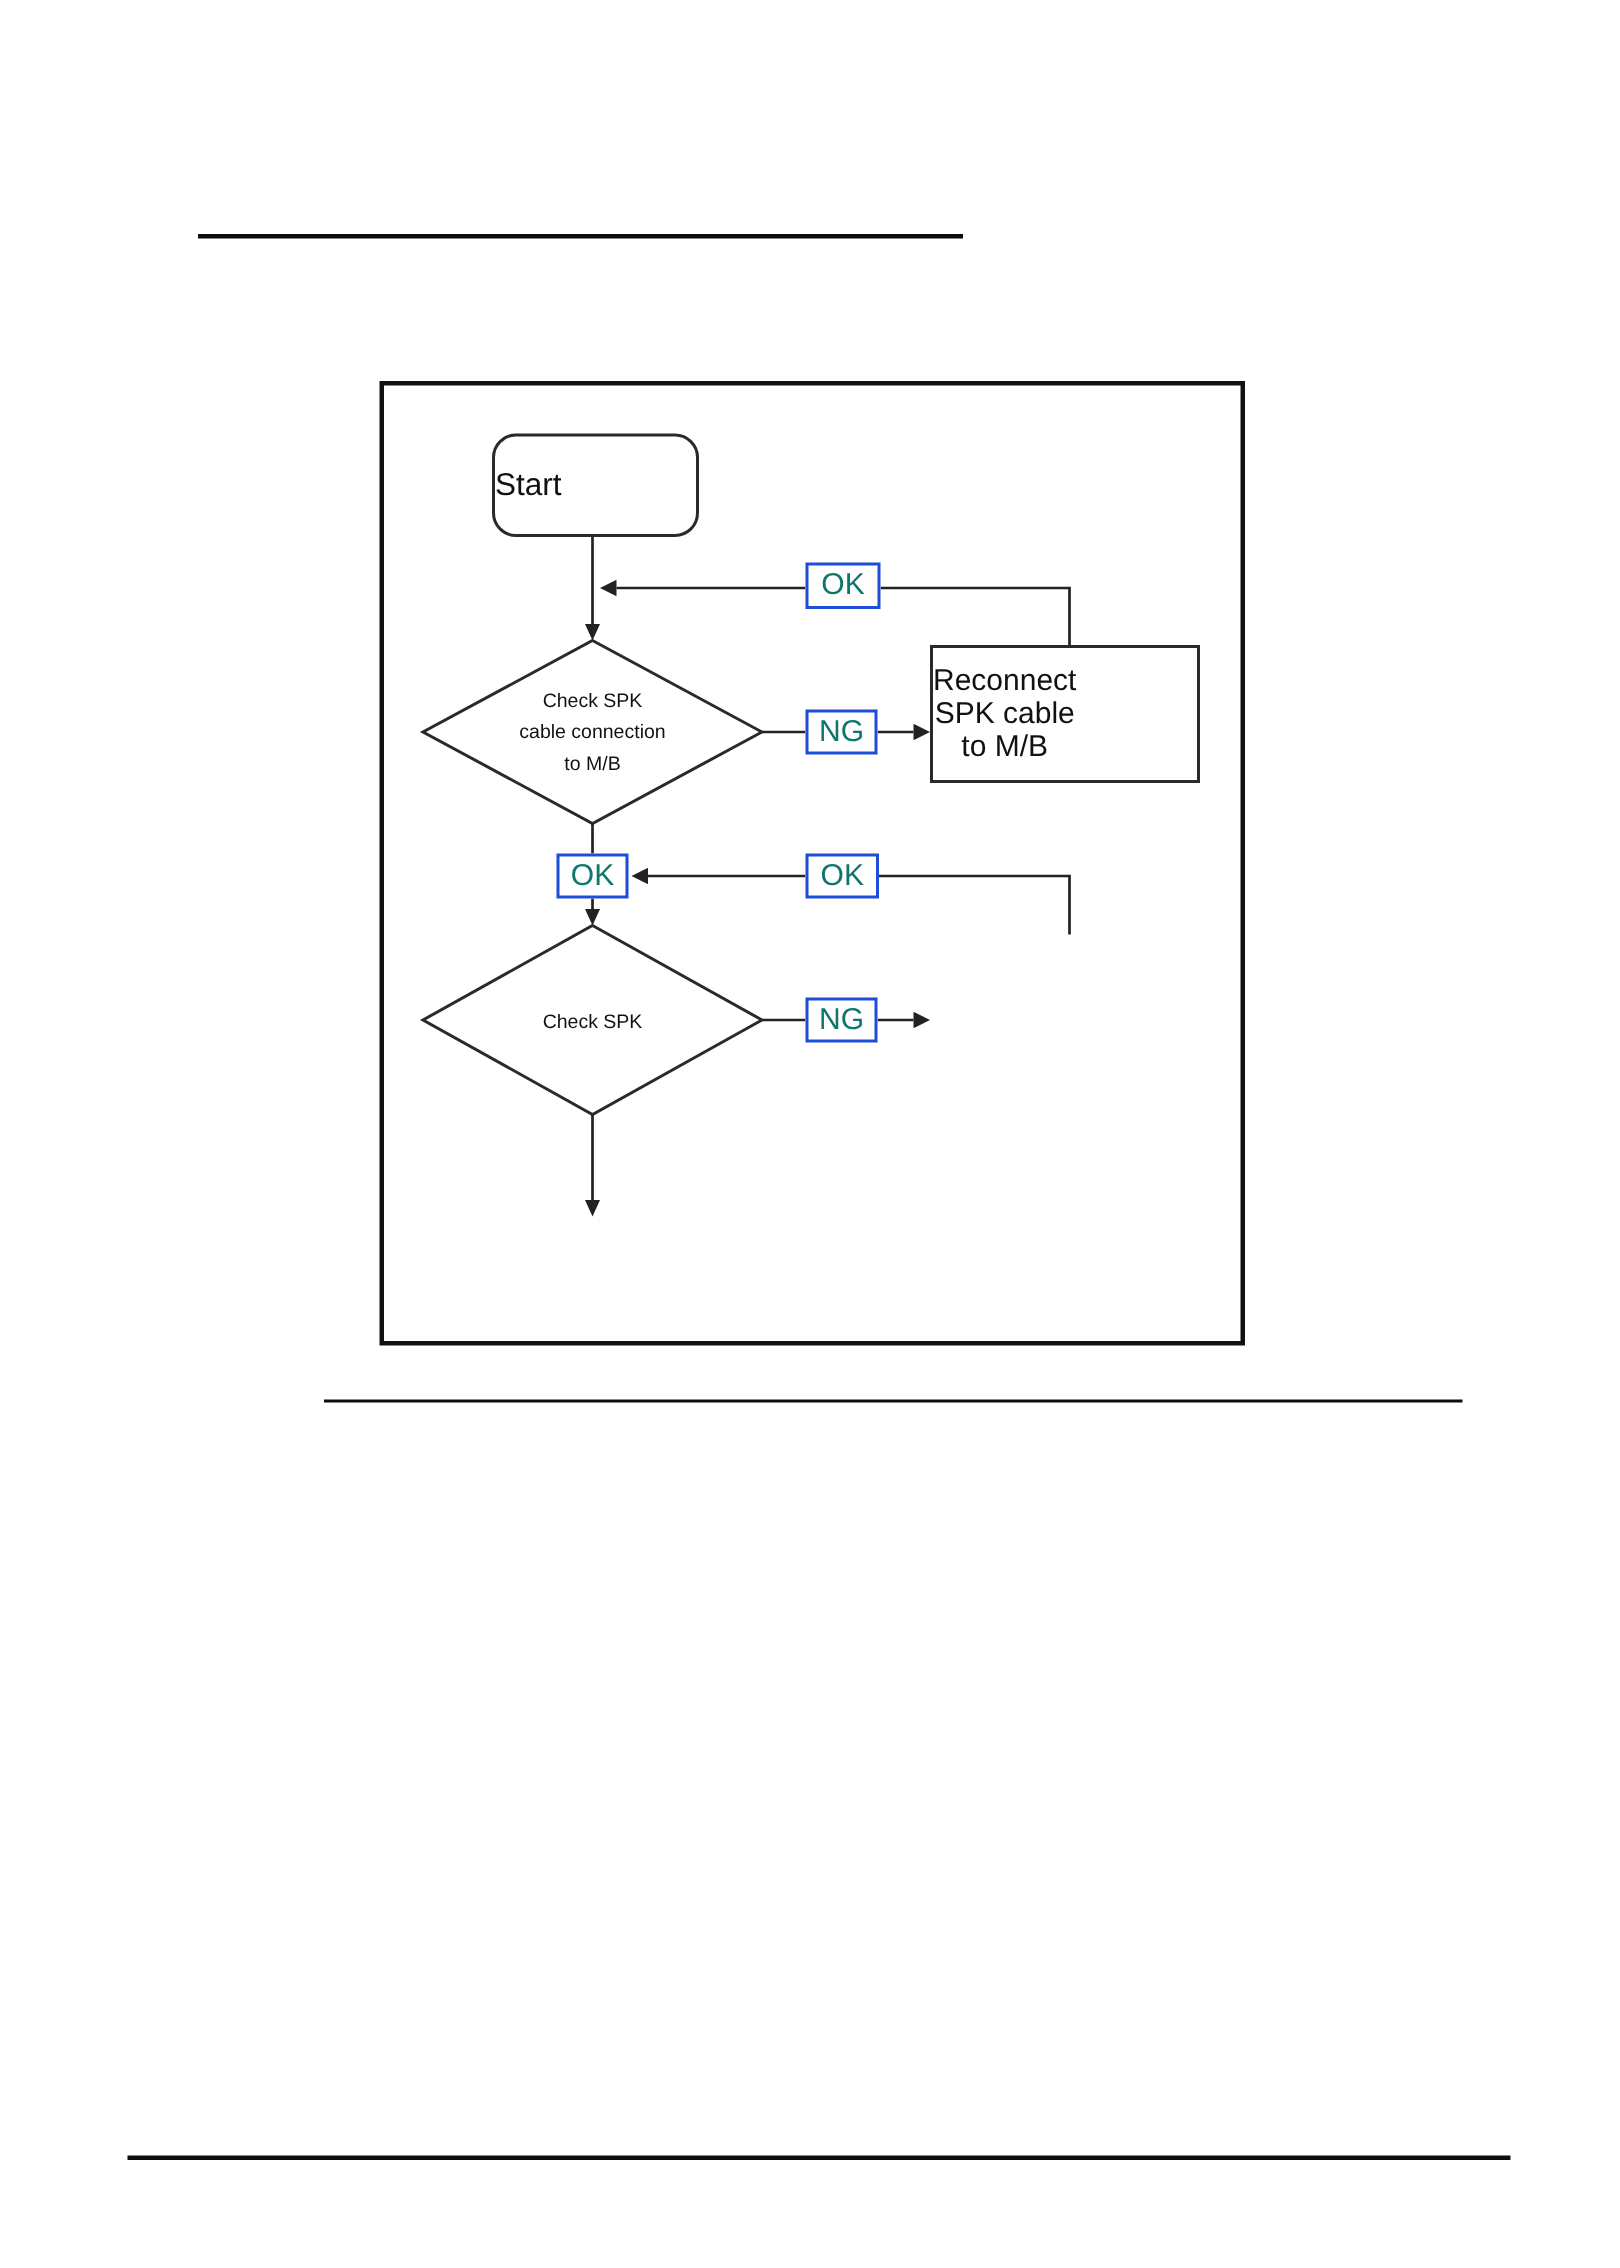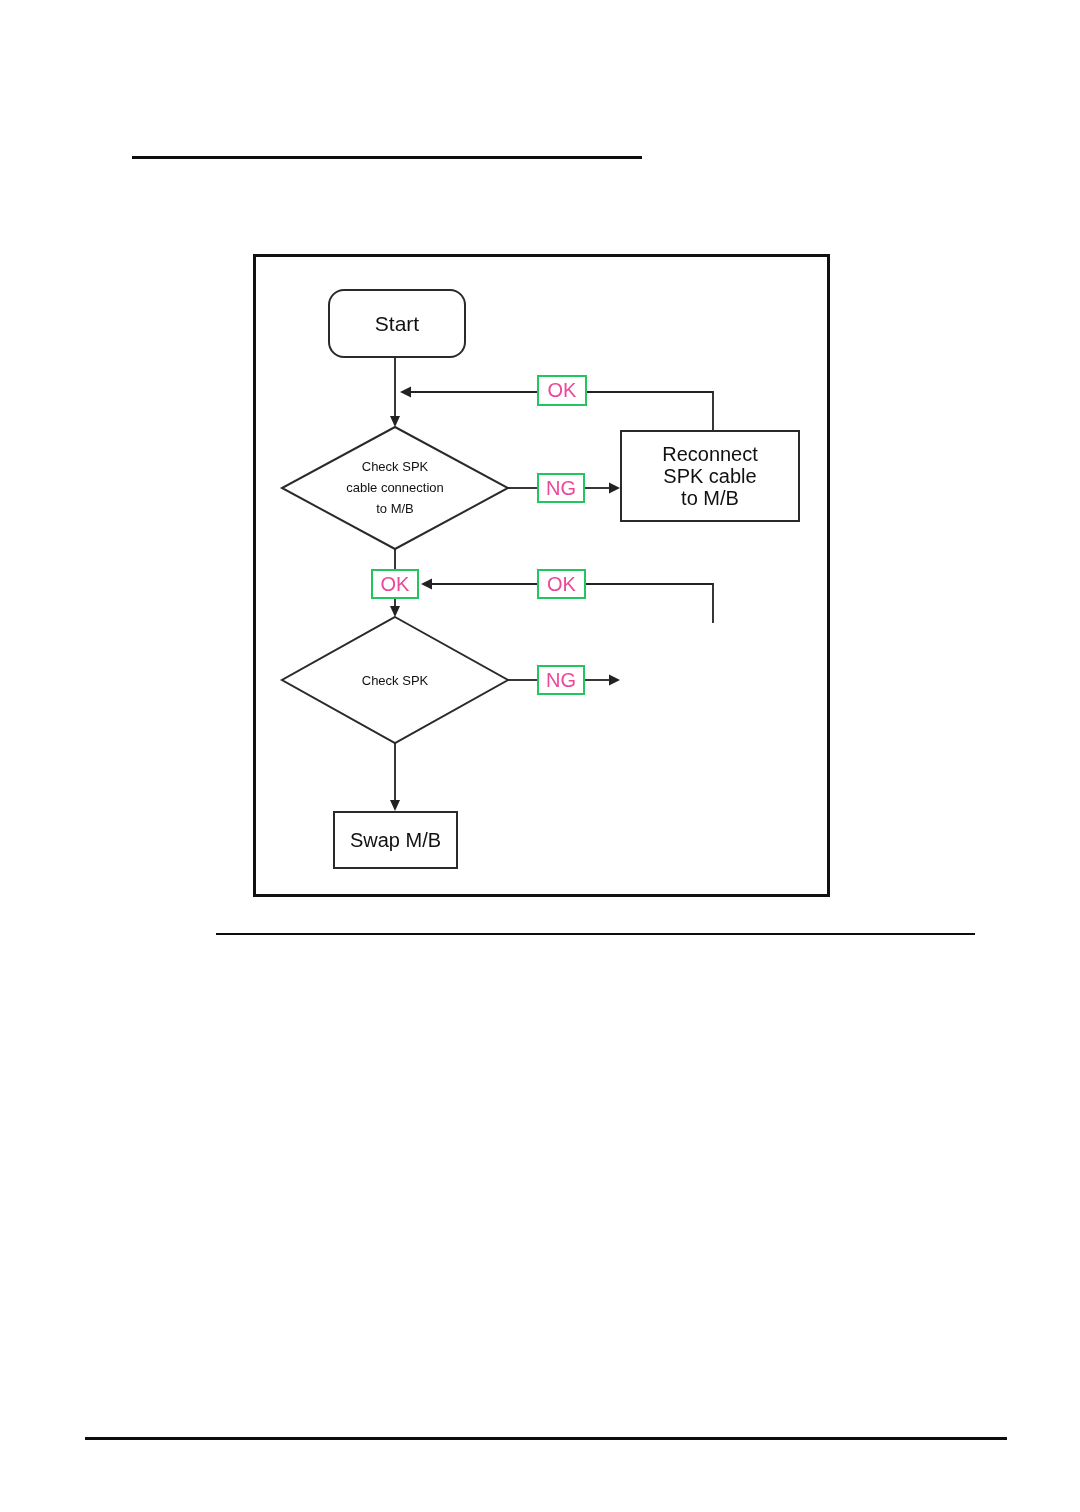--- a/index.html
+++ b/index.html
@@ -13,32 +13,32 @@
   .rule-bottom { left: 85px; top: 1437px; width: 922px; height: 3px; }
 
   .chart-frame {
     position: absolute; left: 253px; top: 254px; width: 577px; height: 643px;
     border: 3px solid #111; background: #fff;
   }
 
   .connector-layer { position: absolute; left: 0; top: 0; width: 1080px; height: 1512px; pointer-events: none; }
 
   .node {
-    position: absolute; display: flex; align-items: center; justify-content: center;
+    position: absolute; display: flex; align-items: center; 
     text-align: center; background: #fff; border: 2px solid #2a2a2a;
     font-size: 20px; line-height: 22px; white-space: pre-line; color: #111;
   }
   .node-start { left: 328px; top: 289px; width: 138px; height: 69px; border-radius: 16px; font-size: 21px; }
   .node-action1 { left: 620px; top: 430px; width: 180px; height: 92px; }
   .node-action2 { left: 620px; top: 623px; width: 180px; height: 112px; }
   .node-final  { left: 333px; top: 811px; width: 125px; height: 58px; }
 
   .tag {
     position: absolute; display: flex; align-items: center; justify-content: center;
-    background: #fff; border: 2px solid #22c55e; font-size: 20px; color: #ec4899;
+    background: #fff; border: 2px solid #1d4ed8; font-size: 20px; color: #0f766e;
   }
   .tag-ok-top   { left: 537px; top: 375px; width: 50px; height: 31px; }
   .tag-ng1      { left: 537px; top: 473px; width: 48px; height: 30px; }
   .tag-ok-left  { left: 371px; top: 569px; width: 48px; height: 30px; }
   .tag-ok-right { left: 537px; top: 569px; width: 49px; height: 30px; }
   .tag-ng2      { left: 537px; top: 665px; width: 48px; height: 30px; }
 
   .diamond-label {
     position: absolute; text-align: center; font-size: 13px; line-height: 21px;
     white-space: pre-line; color: #111;
@@ -120,20 +120,17 @@
     <span>OK</span>
   </div>
 
   <div class="diamond-label diamond2-label">Check SPK</div>
 
   <div class="tag tag-ng2">
     <span>NG</span>
   </div>
 
 
-  <div class="node node-final">
-    <span>Swap M/B</span>
-  </div>
 
   <div class="rule rule-mid"></div>
   <div class="rule rule-bottom"></div>
 
 </div>
 
 </body></html>

